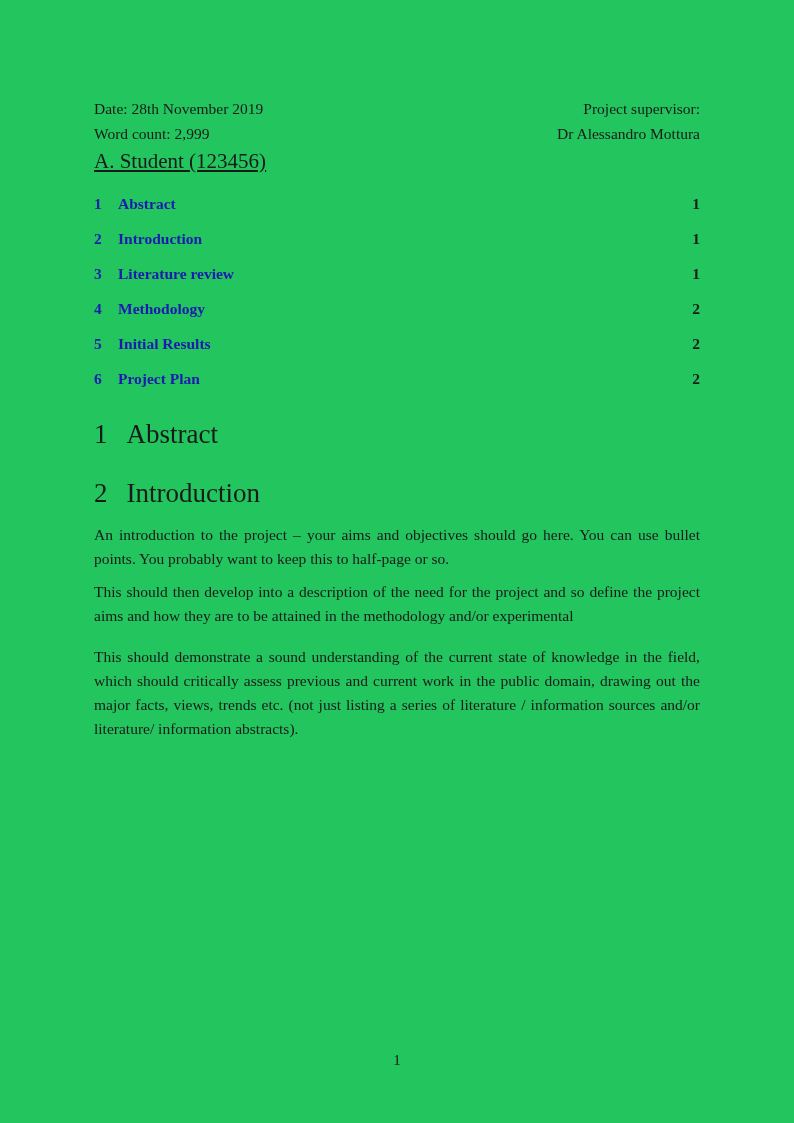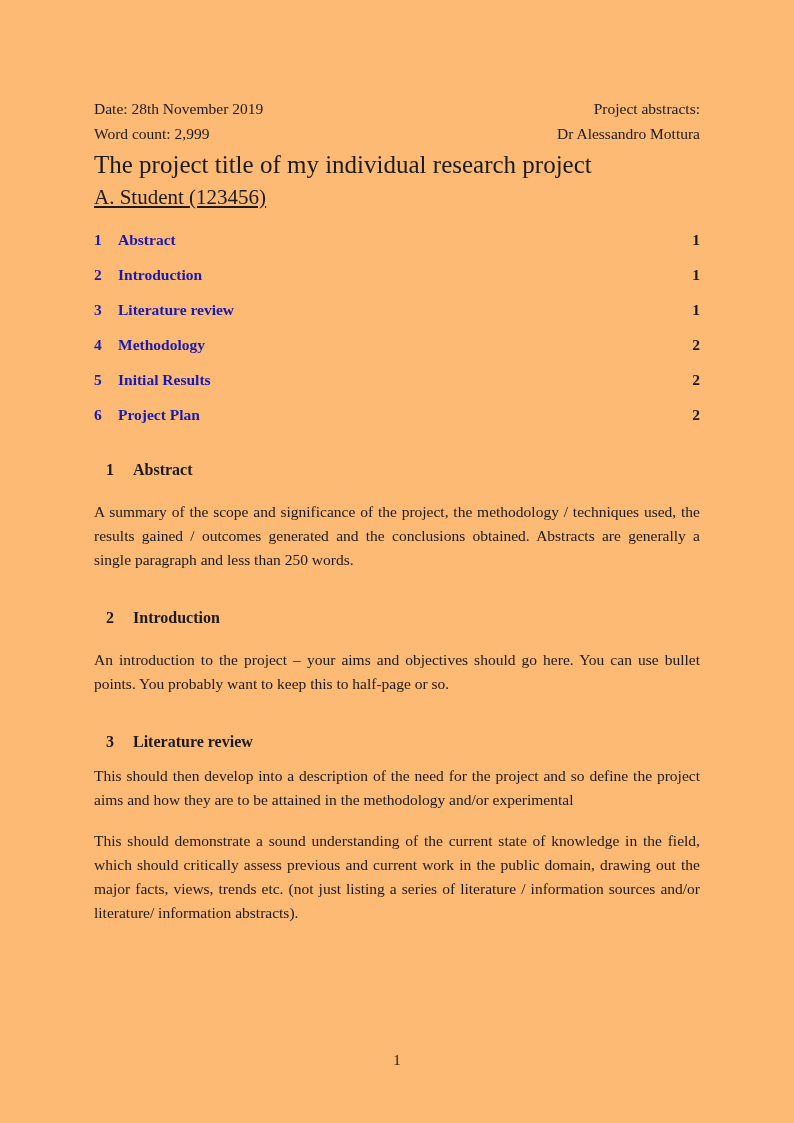--- a/index.html
+++ b/index.html
@@ -2,21 +2,21 @@
 <html><head>
 <meta charset="utf-8">
 <style>
   * { box-sizing: border-box; }
   html, body { margin: 0; padding: 0; background: #ffffff; }
   .page {
     position: relative;
     width: 794px;
     height: 1123px;
     margin: 0 auto;
-    background: #fdba74;
+    background: #22c55e;
     font-family: "Liberation Serif", "DejaVu Serif", serif;
     color: #1a1a1a;
     padding: 96px 94px 0 94px;
     overflow: hidden;
   }
   .header-row {
     display: flex;
     justify-content: space-between;
     font-size: 15.5px;
     line-height: 25px;
@@ -48,24 +48,24 @@
     font-size: 15.5px;
     line-height: 24px;
     margin-bottom: 11px;
     text-decoration: none;
     cursor: pointer;
   }
   .toc-num { width: 24px; color: #1a1ab0; }
   .toc-label { color: #1a1ab0; }
   .toc-page { margin-left: auto; color: #1a1a1a; }
   .section-heading {
-    font-size: 16px;
-    font-weight: 700;
+    font-size: 27px;
+    font-weight: 400;
     line-height: 26px;
-    margin: 33px 0 0 12px;
+    margin: 33px 0 0 0;
   }
   .section-heading.first { margin-top: 30px; }
   .sec-num { margin-right: 19px; }
   .body-par {
     font-size: 15.5px;
     line-height: 24px;
     text-align: justify;
     margin: 17px 0 0 0;
   }
   .body-par.follow { margin-top: 9px; }
@@ -80,29 +80,28 @@
   }
 </style>
 </head>
 <body>
 
 <div class="page">
 
   <div class="doc-header">
     <div class="header-row">
       <span>Date: 28th November 2019</span>
-      <span>Project abstracts:</span>
+      <span>Project supervisor:</span>
     </div>
     <div class="header-row">
       <span>Word count: 2,999</span>
       <span>Dr Alessandro Mottura</span>
     </div>
   </div>
 
-  <h1 class="doc-title">The project title of my individual research project</h1>
   <div class="doc-author">A. Student (123456)</div>
 
 
   <div class="toc">
     <div class="toc-item">
       <span class="toc-num">1</span>
       <span class="toc-label">Abstract</span>
       <span class="toc-page">1</span>
     </div>
     <div class="toc-item">
@@ -129,33 +128,29 @@
       <span class="toc-num">6</span>
       <span class="toc-label">Project Plan</span>
       <span class="toc-page">2</span>
     </div>
   </div>
 
   <div class="section">
     <h3 class="section-heading first">
       <span class="sec-num">1</span><span>Abstract</span>
     </h3>
-    <p class="body-par">A summary of the scope and significance of the project, the methodology / techniques used, the results gained / outcomes generated and the conclusions obtained. Abstracts are generally a single paragraph and less than 250 words.</p>
   </div>
 
   <div class="section">
     <h3 class="section-heading">
       <span class="sec-num">2</span><span>Introduction</span>
     </h3>
     <p class="body-par">An introduction to the project – your aims and objectives should go here. You can use bullet points. You probably want to keep this to half-page or so.</p>
   </div>
 
   <div class="section">
-    <h3 class="section-heading">
-      <span class="sec-num">3</span><span>Literature review</span>
-    </h3>
     <p class="body-par follow">This should then develop into a description of the need for the project and so define the project aims and how they are to be attained in the methodology and/or experimental</p>
     <p class="body-par">This should demonstrate a sound understanding of the current state of knowledge in the field, which should critically assess previous and current work in the public domain, drawing out the major facts, views, trends etc. (not just listing a series of literature / information sources and/or literature/ information abstracts).</p>
   </div>
 
   <div class="page-footer">1</div>
 
 </div>
 
 </body></html>

